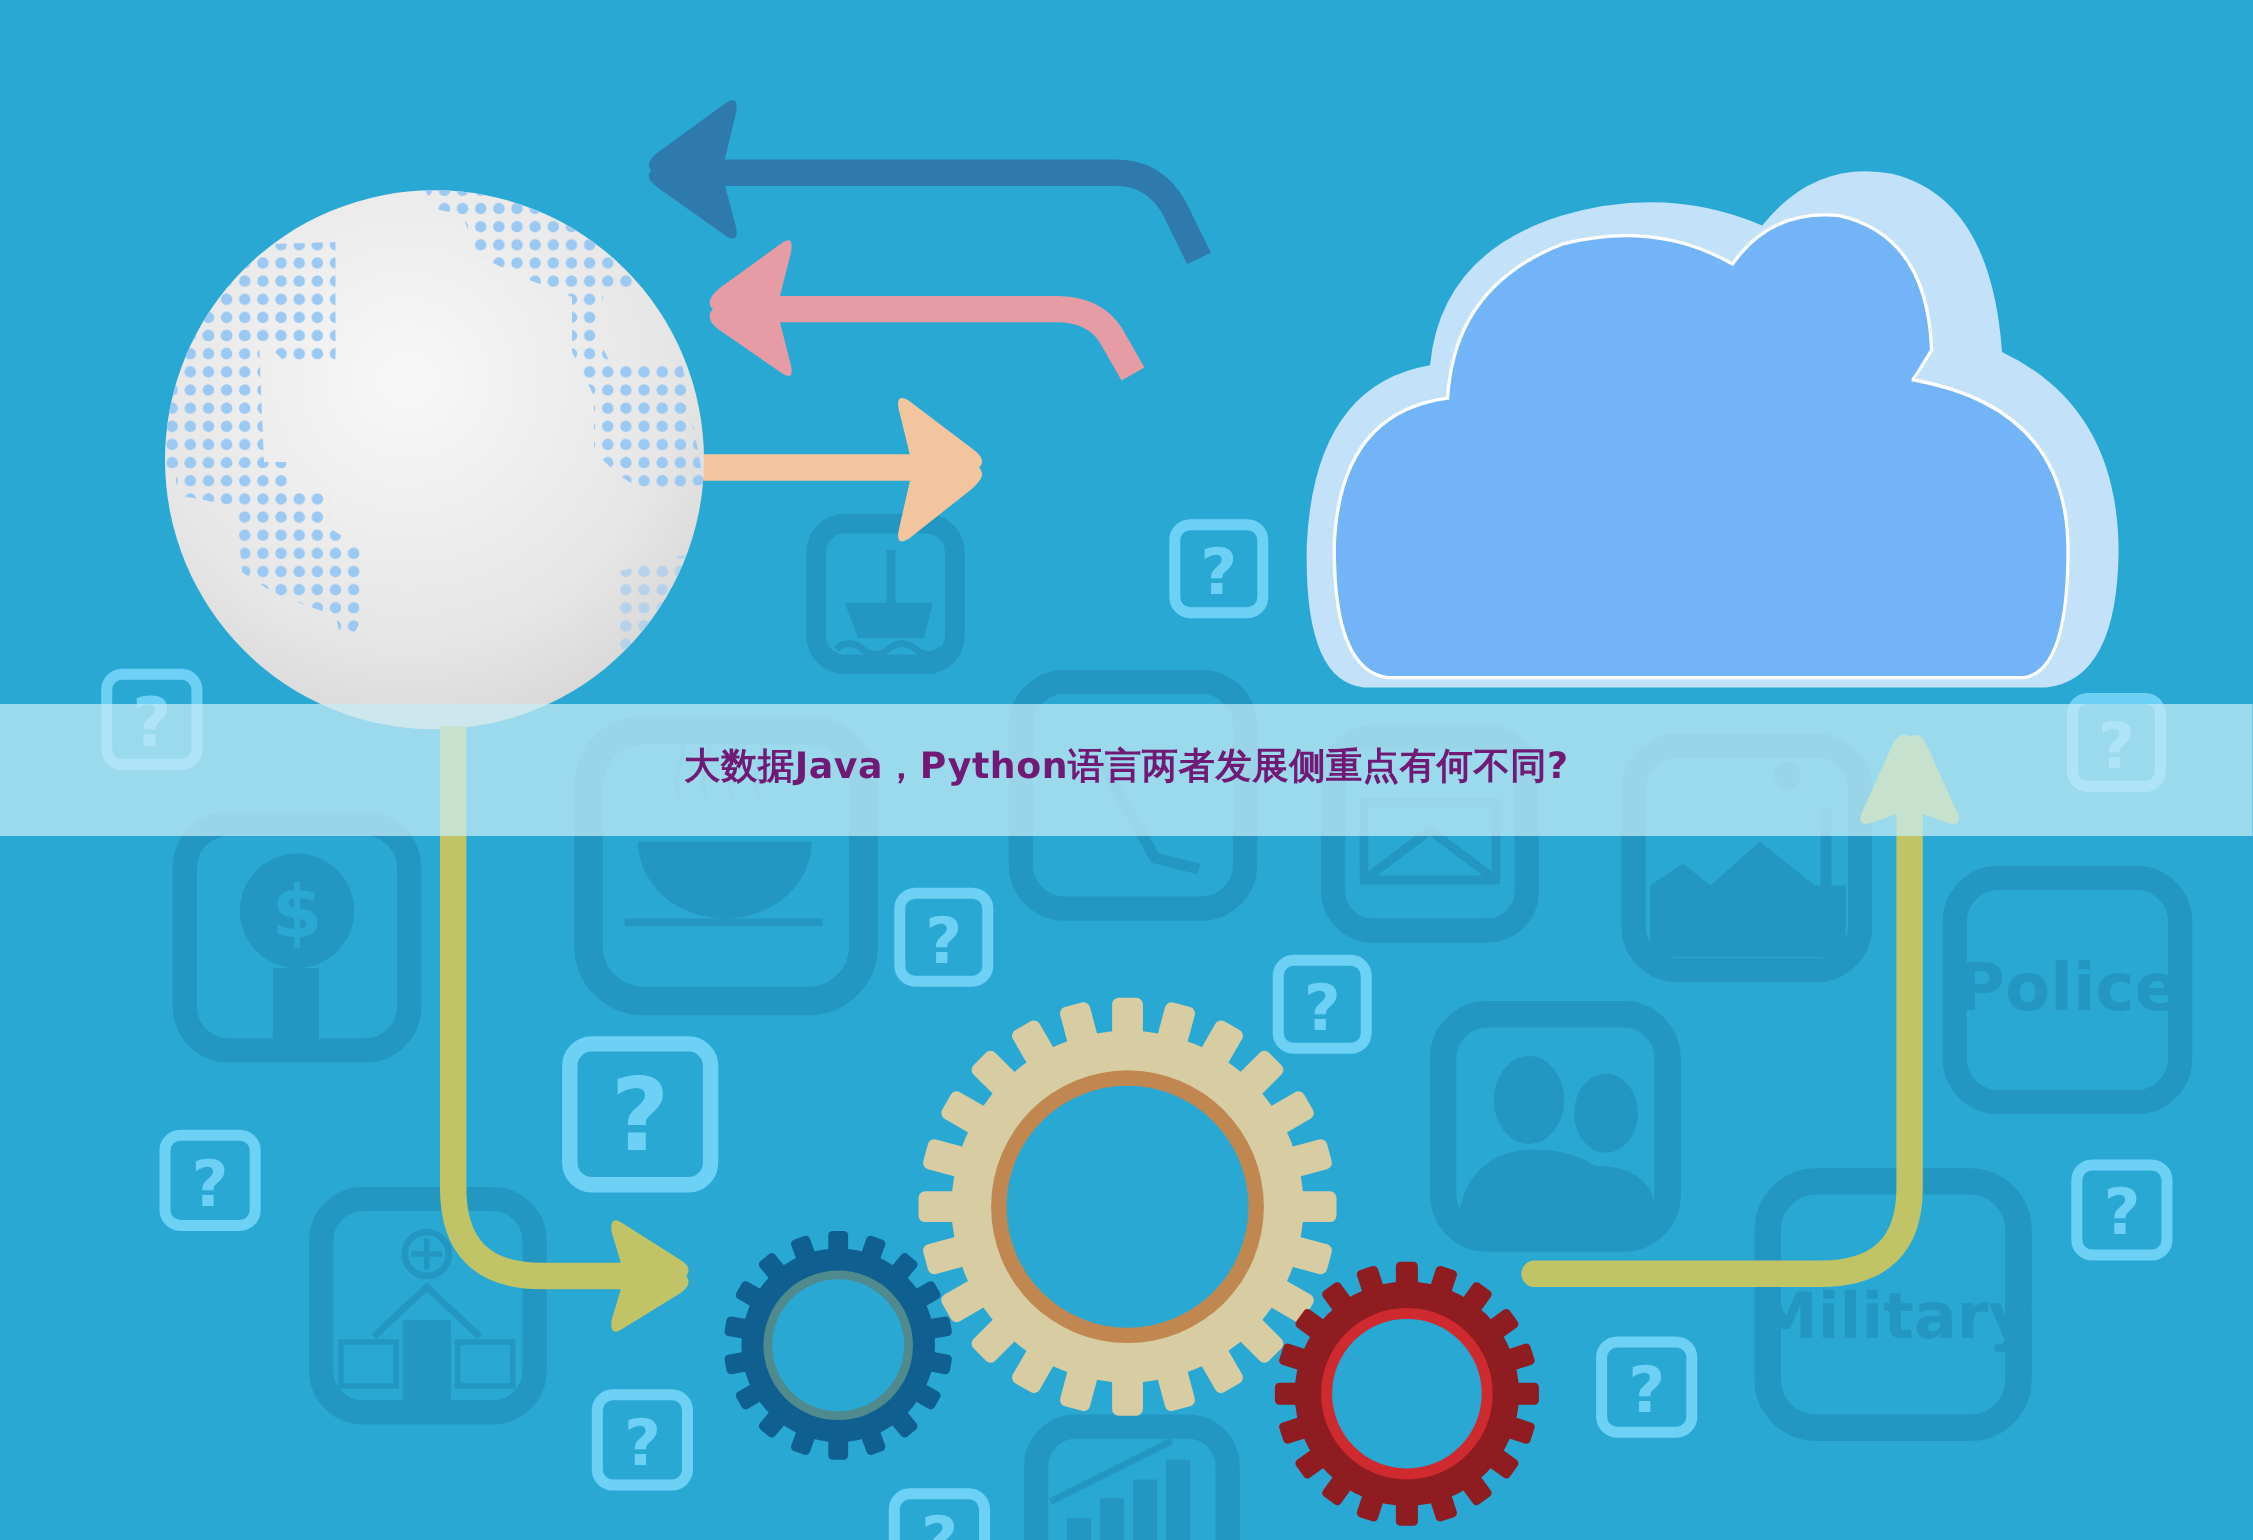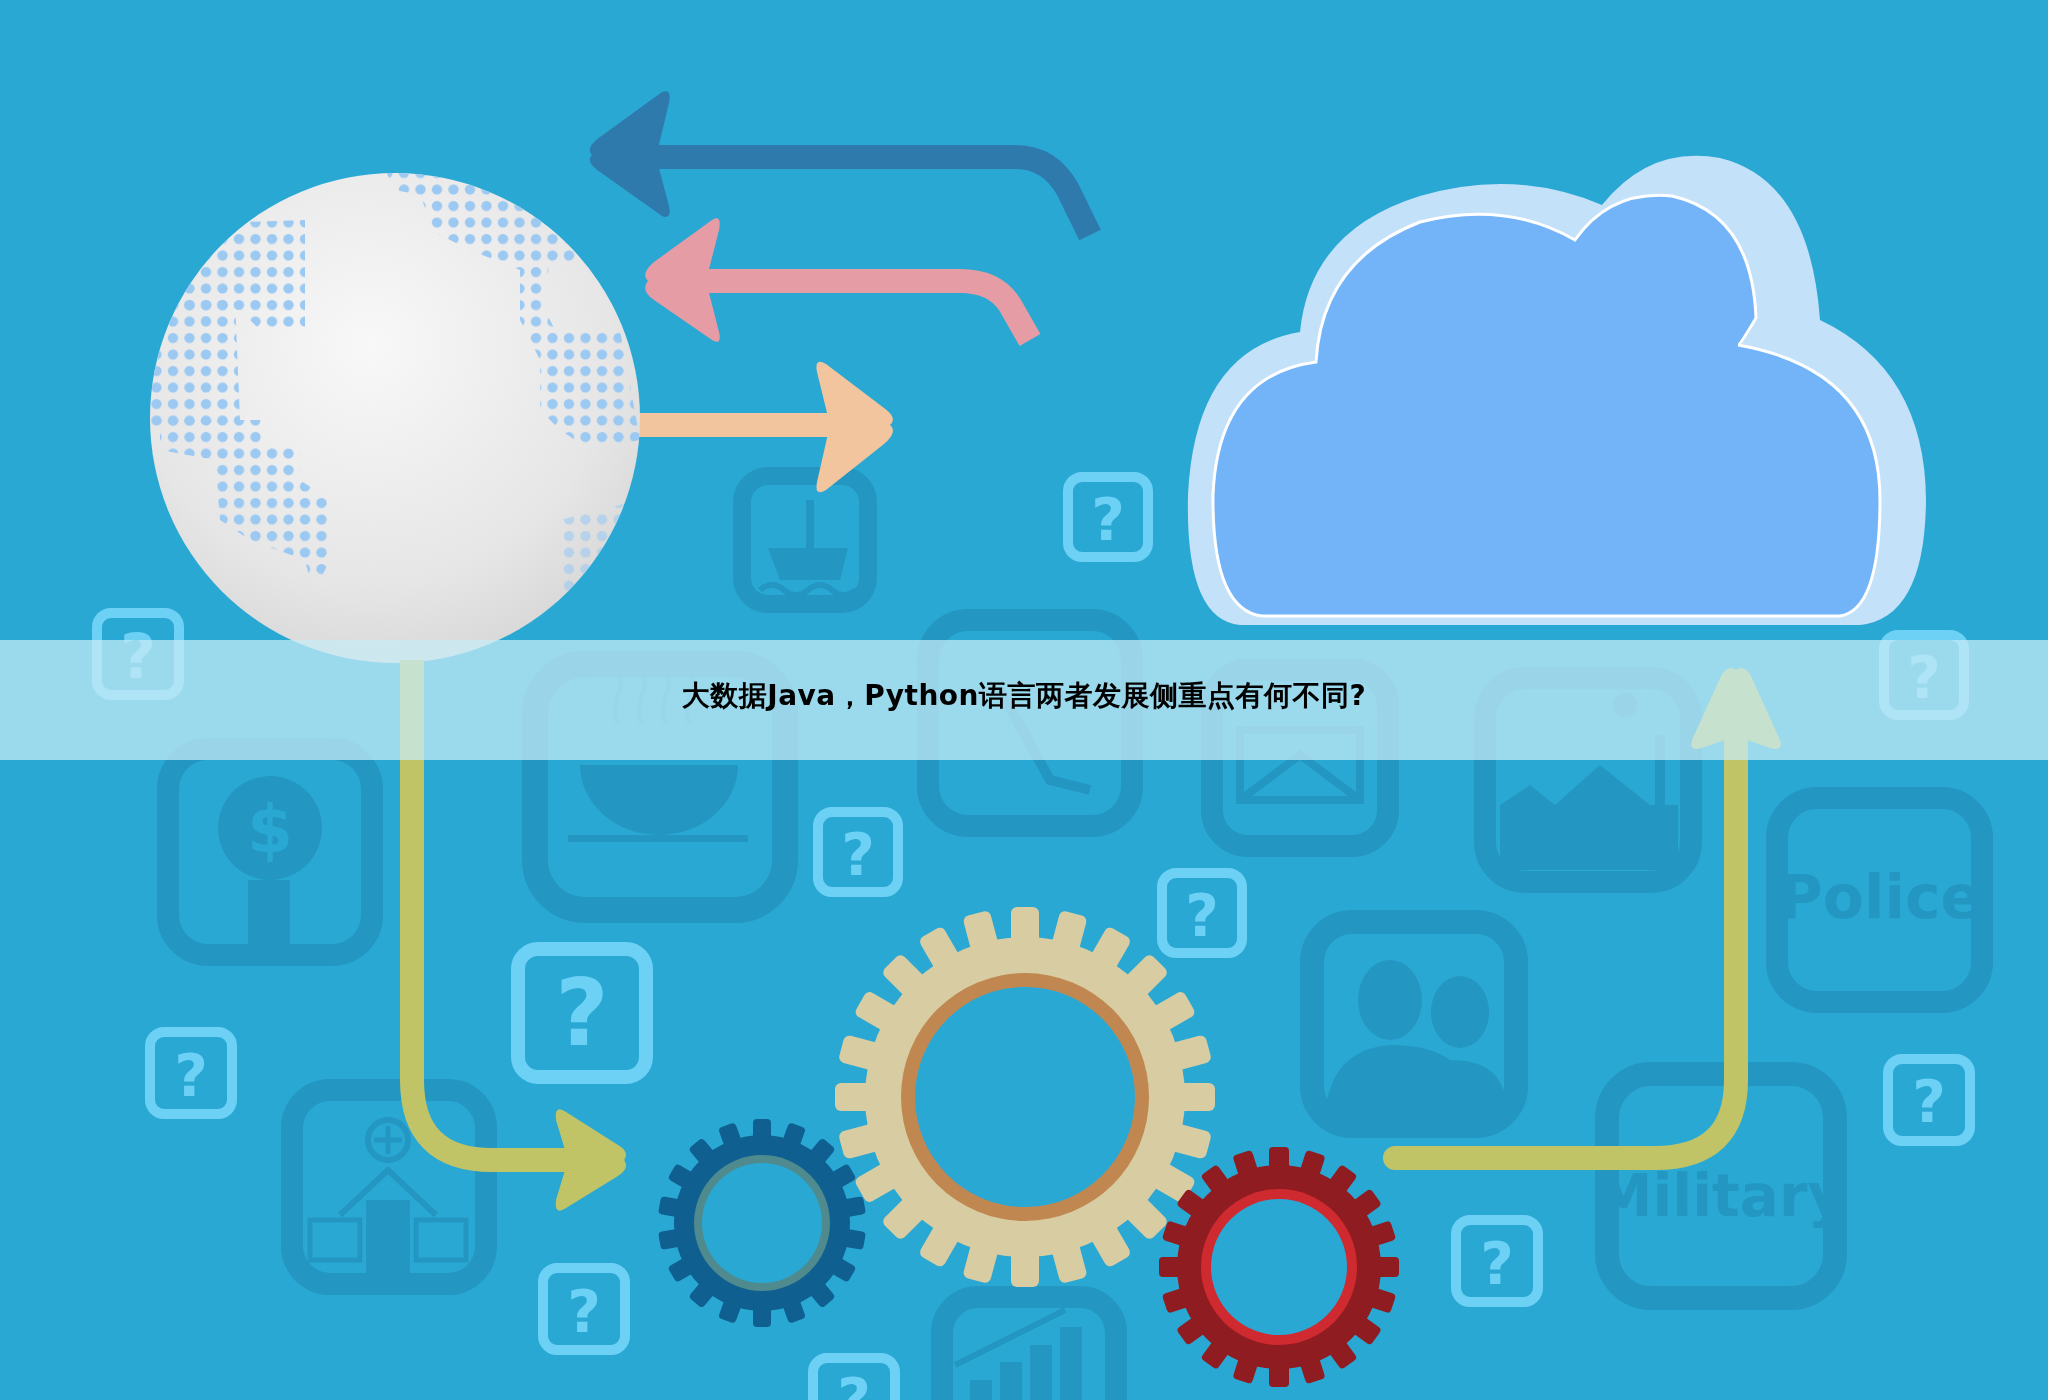--- a/index.html
+++ b/index.html
@@ -1,19 +1,19 @@
 <!DOCTYPE html>
 <html><head>
 <meta charset="utf-8">
 <style>
   html, body { margin: 0; padding: 0; }
   body { width: 2048px; height: 1400px; overflow: hidden; background: #2AA8D4; position: relative; font-family: "DejaVu Sans", sans-serif; }
   #scene { position: absolute; left: 0; top: 0; width: 2048px; height: 1400px; }
   .banner { position: absolute; left: 0; top: 640px; width: 2048px; height: 120px; background: rgba(200, 236, 247, 0.72); display: flex; align-items: center; justify-content: center; }
-  .banner-title { font-family: "DejaVu Sans", sans-serif; font-weight: bold; font-size: 28px; color: #000000; letter-spacing: 0.5px; margin-top: -8px; white-space: nowrap; }
+  .banner-title { font-family: "DejaVu Sans", sans-serif; font-weight: bold; font-size: 33px; color: #701a75; letter-spacing: 0.5px; margin-top: -8px; white-space: nowrap; }
   .icon-text { font-family: "DejaVu Sans", sans-serif; font-weight: bold; }
 </style>
 </head>
 <body>
 
 <svg id="scene" viewBox="0 0 2048 1400" xmlns="http://www.w3.org/2000/svg">
   <defs>
     <radialGradient id="globeGrad" cx="0.45" cy="0.35" r="0.7">
       <stop offset="0" stop-color="#F8F8F8"></stop>
       <stop offset="0.7" stop-color="#E6E6E6"></stop>

